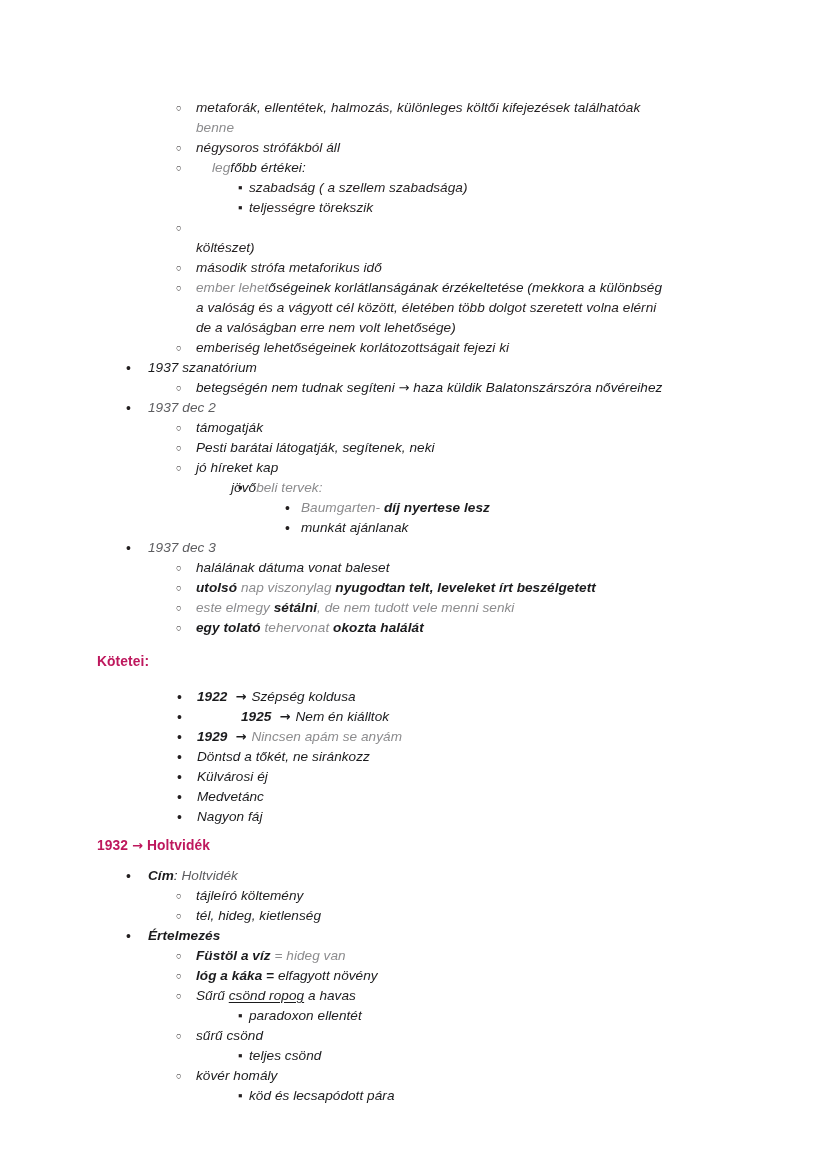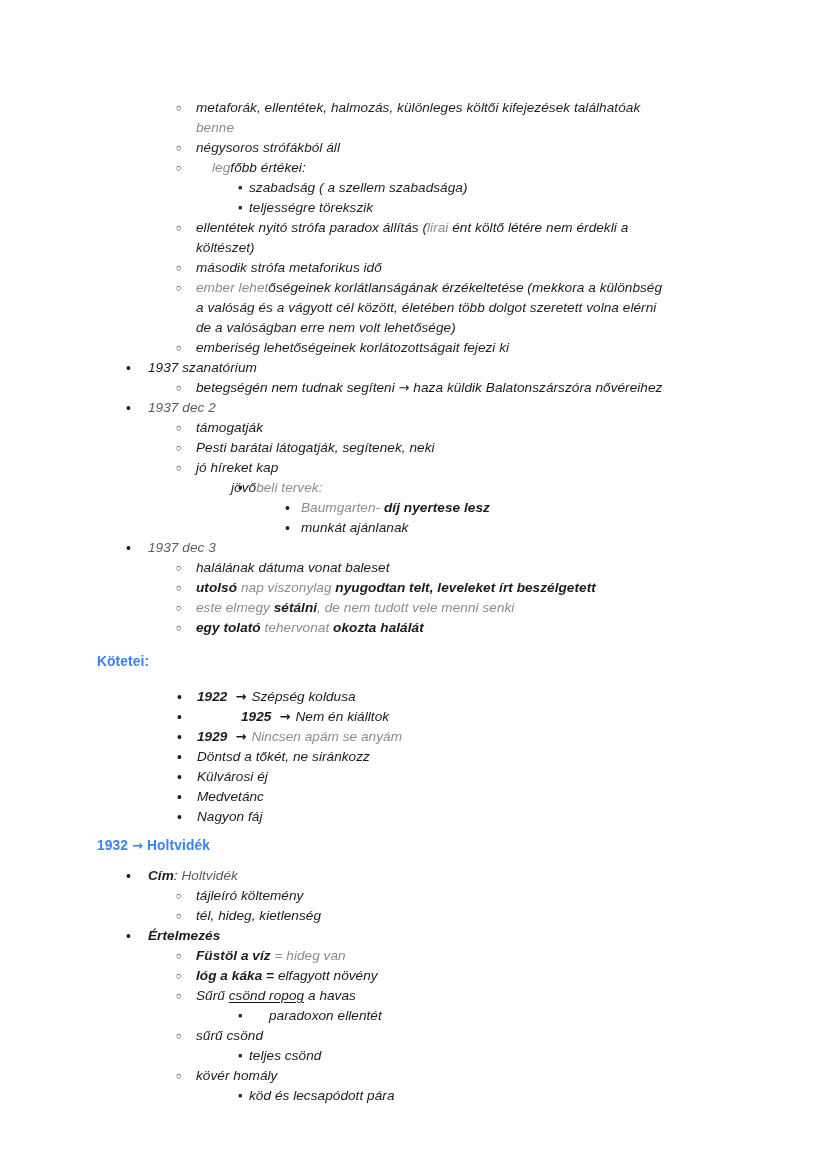--- a/index.html
+++ b/index.html
@@ -49,21 +49,21 @@
   .b  { font-weight: bold; color: #1b1b1d; }
   .k  { color: #1b1b1d; }            
   .u  { text-decoration: underline; text-underline-offset: 1.5px; }
   .arrow { font-family: "DejaVu Sans", sans-serif; font-size: 13px; }
 
   .head {
     position: absolute;
     font-size: 13.8px;
     line-height: 20px;
     font-weight: bold;
-    color: #3b82f6;
+    color: #be185d;
     white-space: nowrap;
     letter-spacing: 0.1px;
   }
 </style>
 </head>
 <body>
 
 <div class="page">
 
   <span class="bullet circ" style="left:176px; top:98px;"></span>
@@ -76,21 +76,20 @@
   <span class="bullet circ" style="left:176px; top:158px;"></span>
   <div class="line g" style="left:196px; top:158px;margin-left:16px;"><span class="g">leg</span><span class="k">f</span><span class="k">őbb értékei:</span></div>
 
   <span class="bullet sq" style="left:238px; top:178px;"></span>
   <div class="line" style="left:249px; top:178px;">szabadság ( a szellem szabadsága)</div>
 
   <span class="bullet sq" style="left:238px; top:198px;"></span>
   <div class="line" style="left:249px; top:198px;">teljességre törekszik</div>
 
   <span class="bullet circ" style="left:176px; top:218px;"></span>
-  <div class="line" style="left:196px; top:218px;"><span class="k">ellentétek nyitó strófa paradox állítás (</span><span class="g">lirai</span><span class="k"> ént költő létére nem érdekli a</span></div>
   <div class="line" style="left:196px; top:238px;">költészet)</div>
 
   <span class="bullet circ" style="left:176px; top:258px;"></span>
   <div class="line" style="left:196px; top:258px;">második strófa metaforikus idő</div>
 
   <span class="bullet circ" style="left:176px; top:278px;"></span>
   <div class="line" style="left:196px; top:298px;">a valóság és a vágyott cél között, életében több dolgot szeretett volna elérni</div>
   <div class="line" style="left:196px; top:278px;"><span class="g">ember lehet</span><span class="k">őségeinek korlátlanságának érzékeltetése (mekkora a különbség</span></div>
   <div class="line" style="left:196px; top:318px;">de a valóságban erre nem volt lehetősége)</div>
 
@@ -179,21 +178,21 @@
   <span class="bullet circ" style="left:176px; top:946px;"></span>
   <div class="line" style="left:196px; top:946px;"><span class="b">Füstöl a víz</span><span class="g"> = </span><span class="g">hideg van</span></div>
 
   <span class="bullet circ" style="left:176px; top:966px;"></span>
   <div class="line" style="left:196px; top:966px;"><span class="b">lóg a káka = </span><span class="k">elfagyott növény</span></div>
 
   <span class="bullet circ" style="left:176px; top:986px;"></span>
   <div class="line" style="left:196px; top:986px;"><span class="k">Sűrű </span><span class="k u">csönd ropog</span><span class="k"> a havas</span></div>
 
   <span class="bullet sq" style="left:238px; top:1006px;"></span>
-  <div class="line k" style="left:249px; top:1006px;margin-left:20px;">paradoxon ellentét</div>
+  <div class="line k" style="left:249px; top:1006px;">paradoxon ellentét</div>
 
   <span class="bullet circ" style="left:176px; top:1026px;"></span>
   <div class="line k" style="left:196px; top:1026px;">sűrű csönd</div>
 
   <span class="bullet sq" style="left:238px; top:1046px;"></span>
   <div class="line k" style="left:249px; top:1046px;">teljes csönd</div>
 
   <span class="bullet circ" style="left:176px; top:1066px;"></span>
   <div class="line k" style="left:196px; top:1066px;">kövér homály</div>
 

